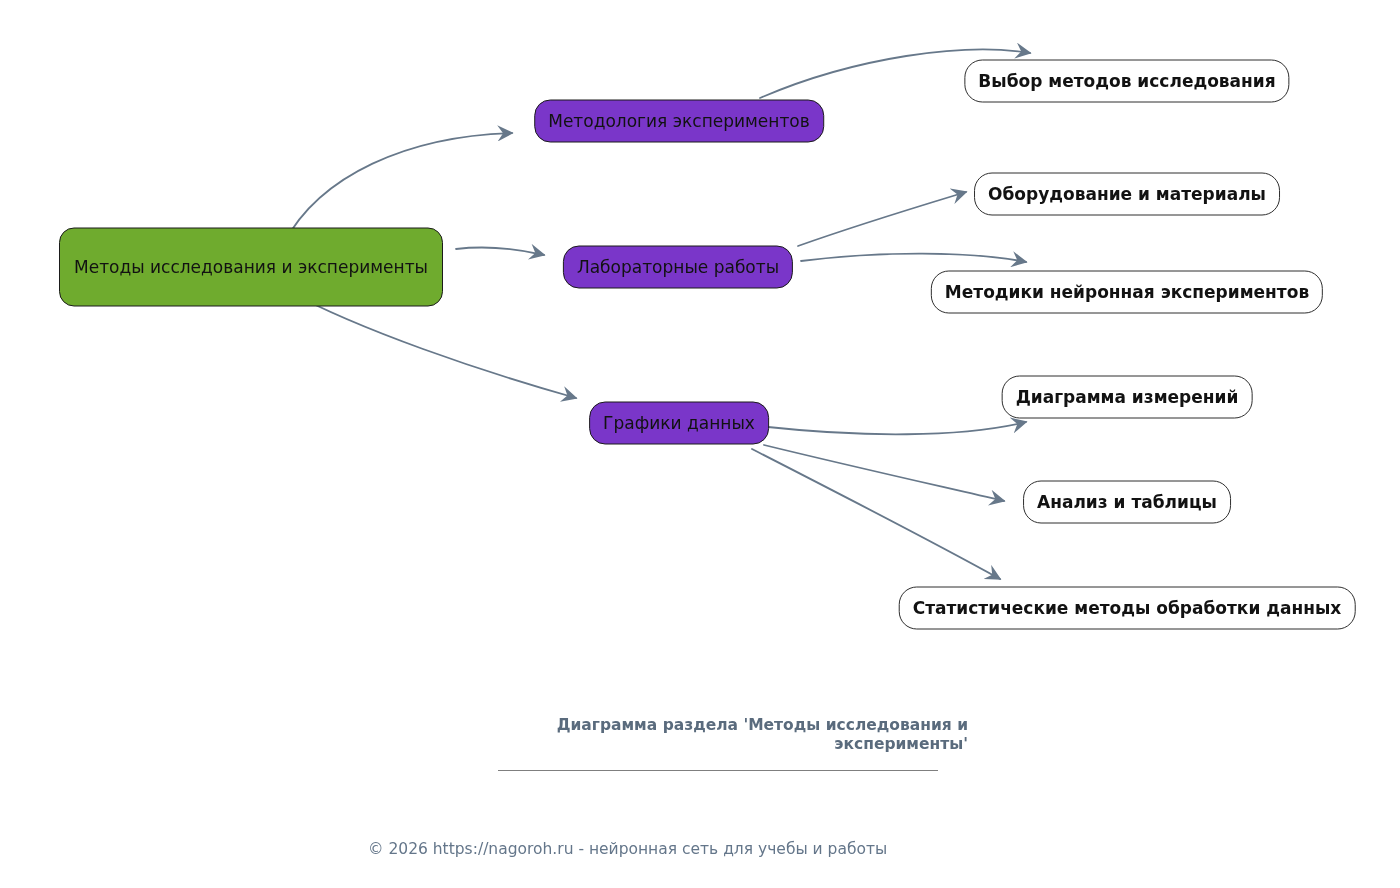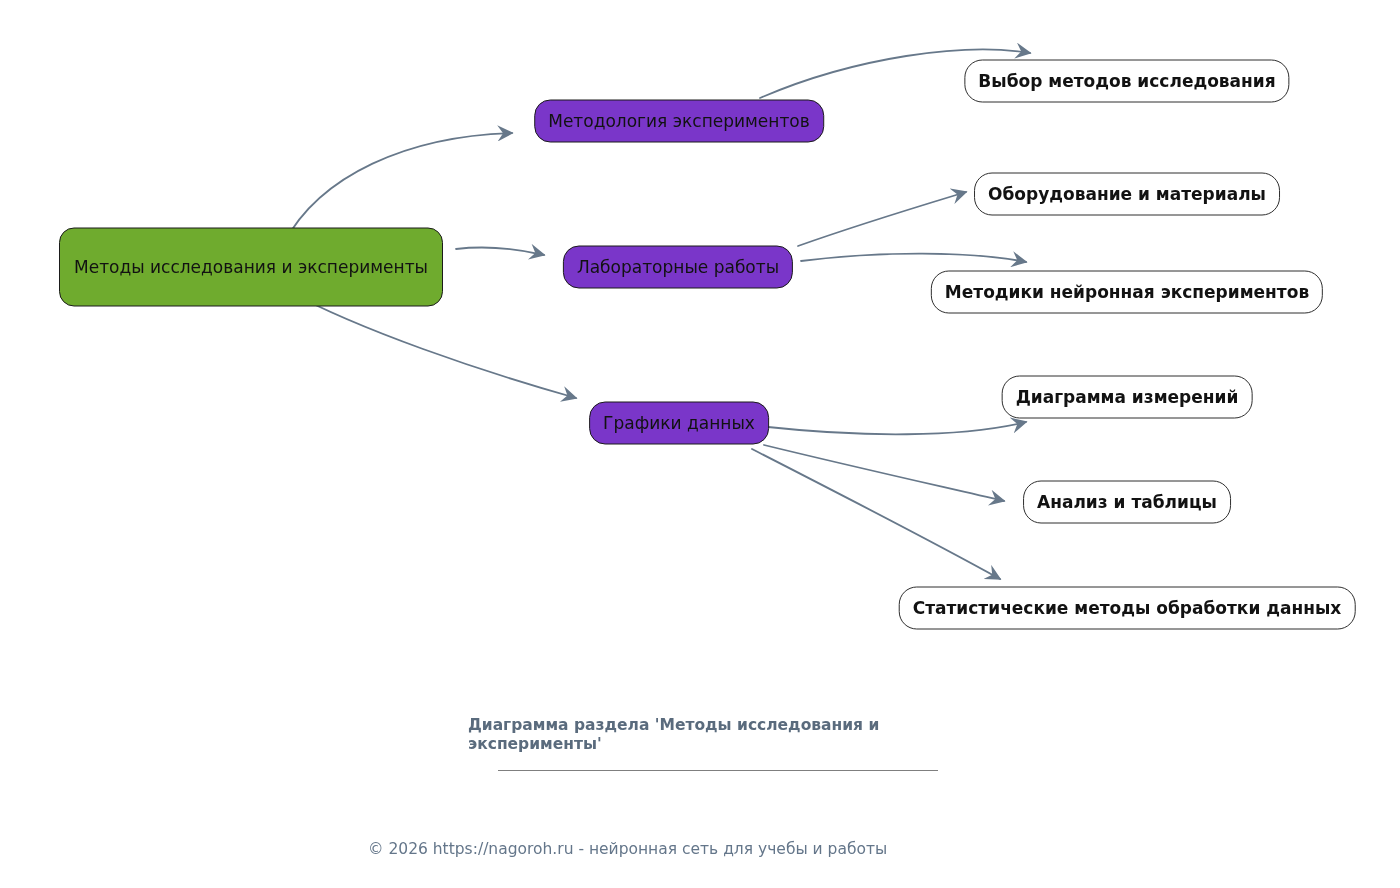--- a/index.html
+++ b/index.html
@@ -13,21 +13,21 @@
   .node{
     position:absolute;transform:translate(-50%,-50%);
     white-space:nowrap;font-size:17px;line-height:21px;color:#121212;
     padding:10px 13px;border:1.6px solid #1b1b1b;border-radius:16px;
   }
   .node-root{background:var(--root-color);padding:28px 14px;border-radius:15px;}
   .node-branch{background:var(--branch-color);}
   .node-leaf{background:#ffffff;border:1.4px solid #2e2e2e;border-radius:18px;font-weight:bold;}
   .caption{
     position:absolute;left:718px;top:716px;transform:translateX(-50%);
-    width:500px;text-align:left;font-size:15.5px;line-height:19px;
+    width:500px;text-align:right;font-size:15.5px;line-height:19px;
     font-weight:bold;color:var(--caption-color);
   }
   .divider{
     position:absolute;left:718px;top:770px;transform:translateX(-50%);
     width:440px;height:1px;background:#7f7f7f;
   }
   .copyright{
     position:absolute;left:718px;top:840px;transform:translateX(-50%);
     width:700px;font-size:15.5px;color:var(--copyright-color);
   }

